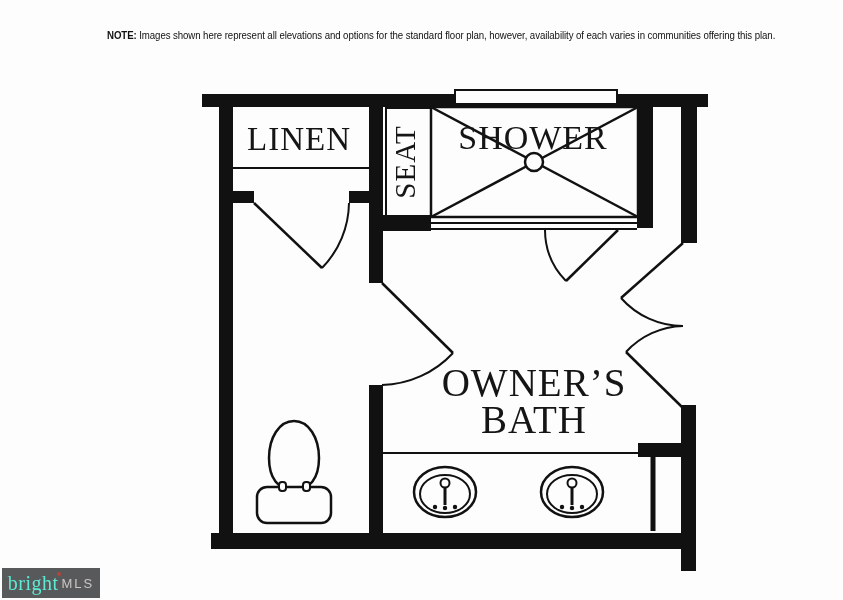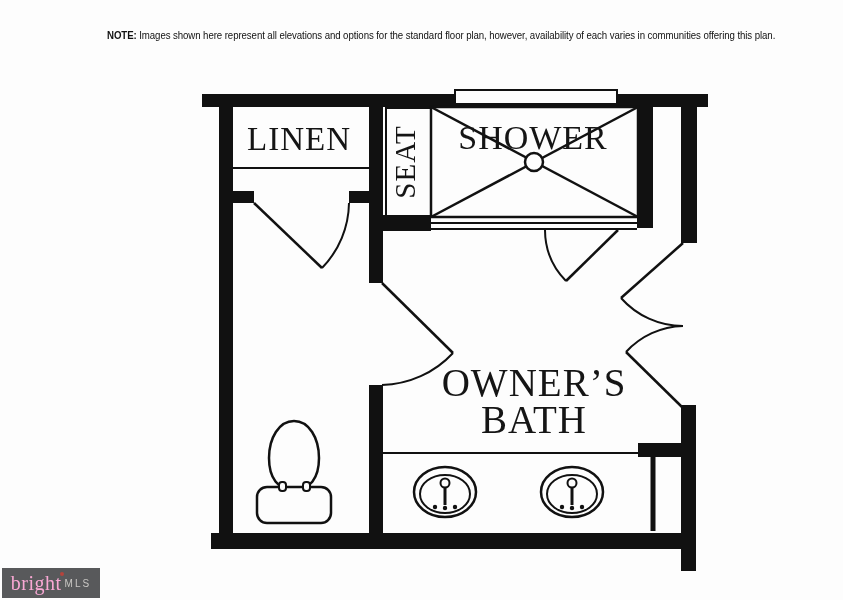--- a/index.html
+++ b/index.html
@@ -29,33 +29,33 @@
   .logo{
     position:absolute;left:2px;top:568px;
     width:98px;height:30px;
     background:#58595b;
     display:flex;align-items:center;justify-content:center;
     gap:3px;
   }
   .logo .brand{
     font-family:"Liberation Serif", serif;
     font-size:20px;
-    color:#f9a8d4;
+    color:#5eead4;
     letter-spacing:0.5px;
     position:relative;
     line-height:1;
   }
   .logo .accent-dot{
     position:absolute;
     width:4px;height:4px;border-radius:50%;
     background:#b5443c;
     right:-2px;top:-1px;
   }
   .logo .suffix{
-    font-size:10px;
+    font-size:13px;
     color:#c9c7c4;
     letter-spacing:2px;
   }
   svg text{
     font-family:"Liberation Serif", serif;
     fill:#151515;
   }
 </style>
 </head>
 <body>

